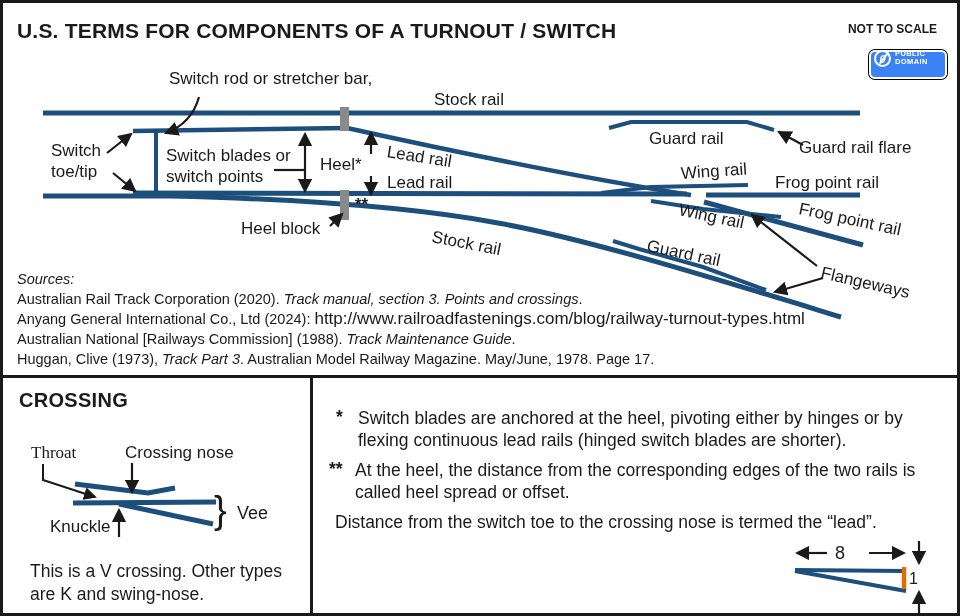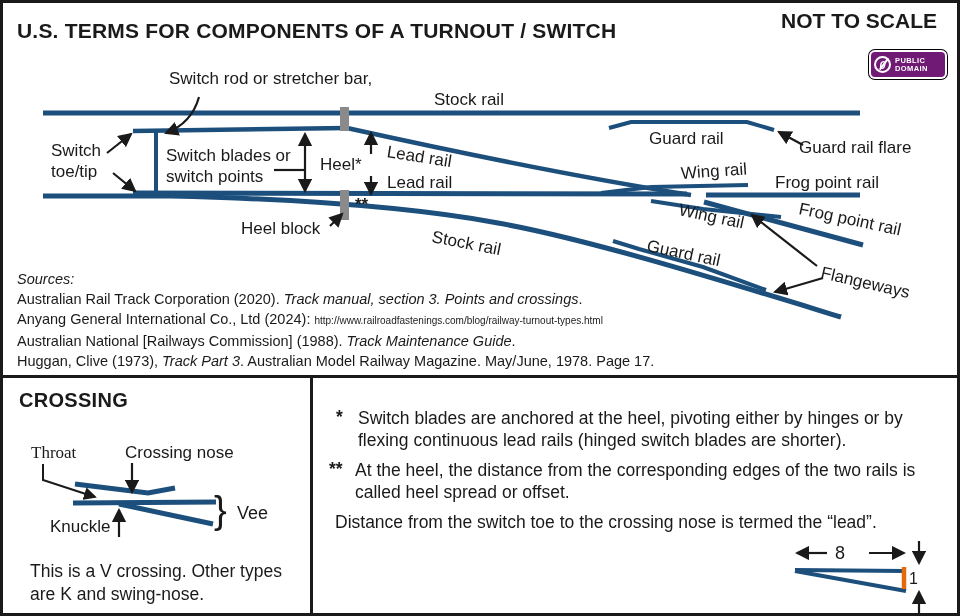--- a/index.html
+++ b/index.html
@@ -6,29 +6,29 @@
   html,body { background:#e8e8e8; }
   .page {
     position:relative; width:960px; height:616px; margin:0 auto;
     background:#ffffff; border:3px solid #1a1a1a; overflow:hidden;
     font-family:"Liberation Sans", sans-serif; color:#1a1a1a;
   }
   svg.linework { position:absolute; left:0; top:0; width:960px; height:616px; }
   .lbl { position:absolute; font-size:17px; line-height:20px; white-space:nowrap; color:#1a1a1a; }
   .rot { transform-origin:left center; }
   .title { position:absolute; left:14px; top:16px; font-size:21px; font-weight:bold; letter-spacing:.2px; }
-  .scale-note { position:absolute; right:20px; top:6px; font-size:21px; font-weight:bold;text-align:center; }
-  .pd-badge { position:absolute; left:866px; top:47px; width:78px; height:29px; background:#701a75;
-    border-radius:6px; box-shadow:inset 0 0 0 2px #fff, 0 0 0 1px #000; display:flex; align-items:center; padding:0 5px; gap:4px; }
+  .scale-note { position:absolute; right:20px; top:19px; font-size:12px; font-weight:bold;text-align:center; }
+  .pd-badge { position:absolute; left:866px; top:47px; width:78px; height:29px; background:#3b82f6;
+    border-radius:6px; box-shadow:inset 0 0 0 2px #fff, 0 0 0 1px #000; display:flex; padding:0 5px; gap:4px; }
   .pd-circle { position:relative; width:17px; height:17px; border:2.5px solid #fff; border-radius:50%;
     color:#fff; font-size:11px; font-weight:bold; font-style:italic; display:flex; align-items:center; justify-content:center; flex:0 0 auto; }
   .pd-circle i { position:absolute; width:2px; height:14px; background:#fff; transform:rotate(38deg); left:7px; top:-1px; }
   .pd-text { color:#fff; font-size:7.5px; font-weight:bold; line-height:8px; letter-spacing:.4px; }
   .sources { position:absolute; left:14px; top:266px; font-size:14.5px; line-height:20px; }
-  .sources .url { font-size:10px; }
+  .sources .url { font-size:17px; }
   .sources i { font-style:italic; }
   .divider-h { position:absolute; left:0; top:372px; width:960px; height:3px; background:#1a1a1a; }
   .divider-v { position:absolute; left:307px; top:372px; width:3px; height:241px; background:#1a1a1a; }
   .crossing-title { position:absolute; left:16px; top:386px; font-size:20px; font-weight:bold; letter-spacing:.3px; }
   .caption { position:absolute; left:27px; top:557px; width:268px; font-size:17.5px; line-height:23px; white-space:normal; }
   .note { position:absolute; font-size:17.5px; line-height:22px; white-space:normal; }
   .nmark { position:absolute; font-size:17.5px; font-weight:bold; }
   .brace { position:absolute; left:211px; top:486px; font-size:38px; font-weight:300; }
 </style>
 </head>

